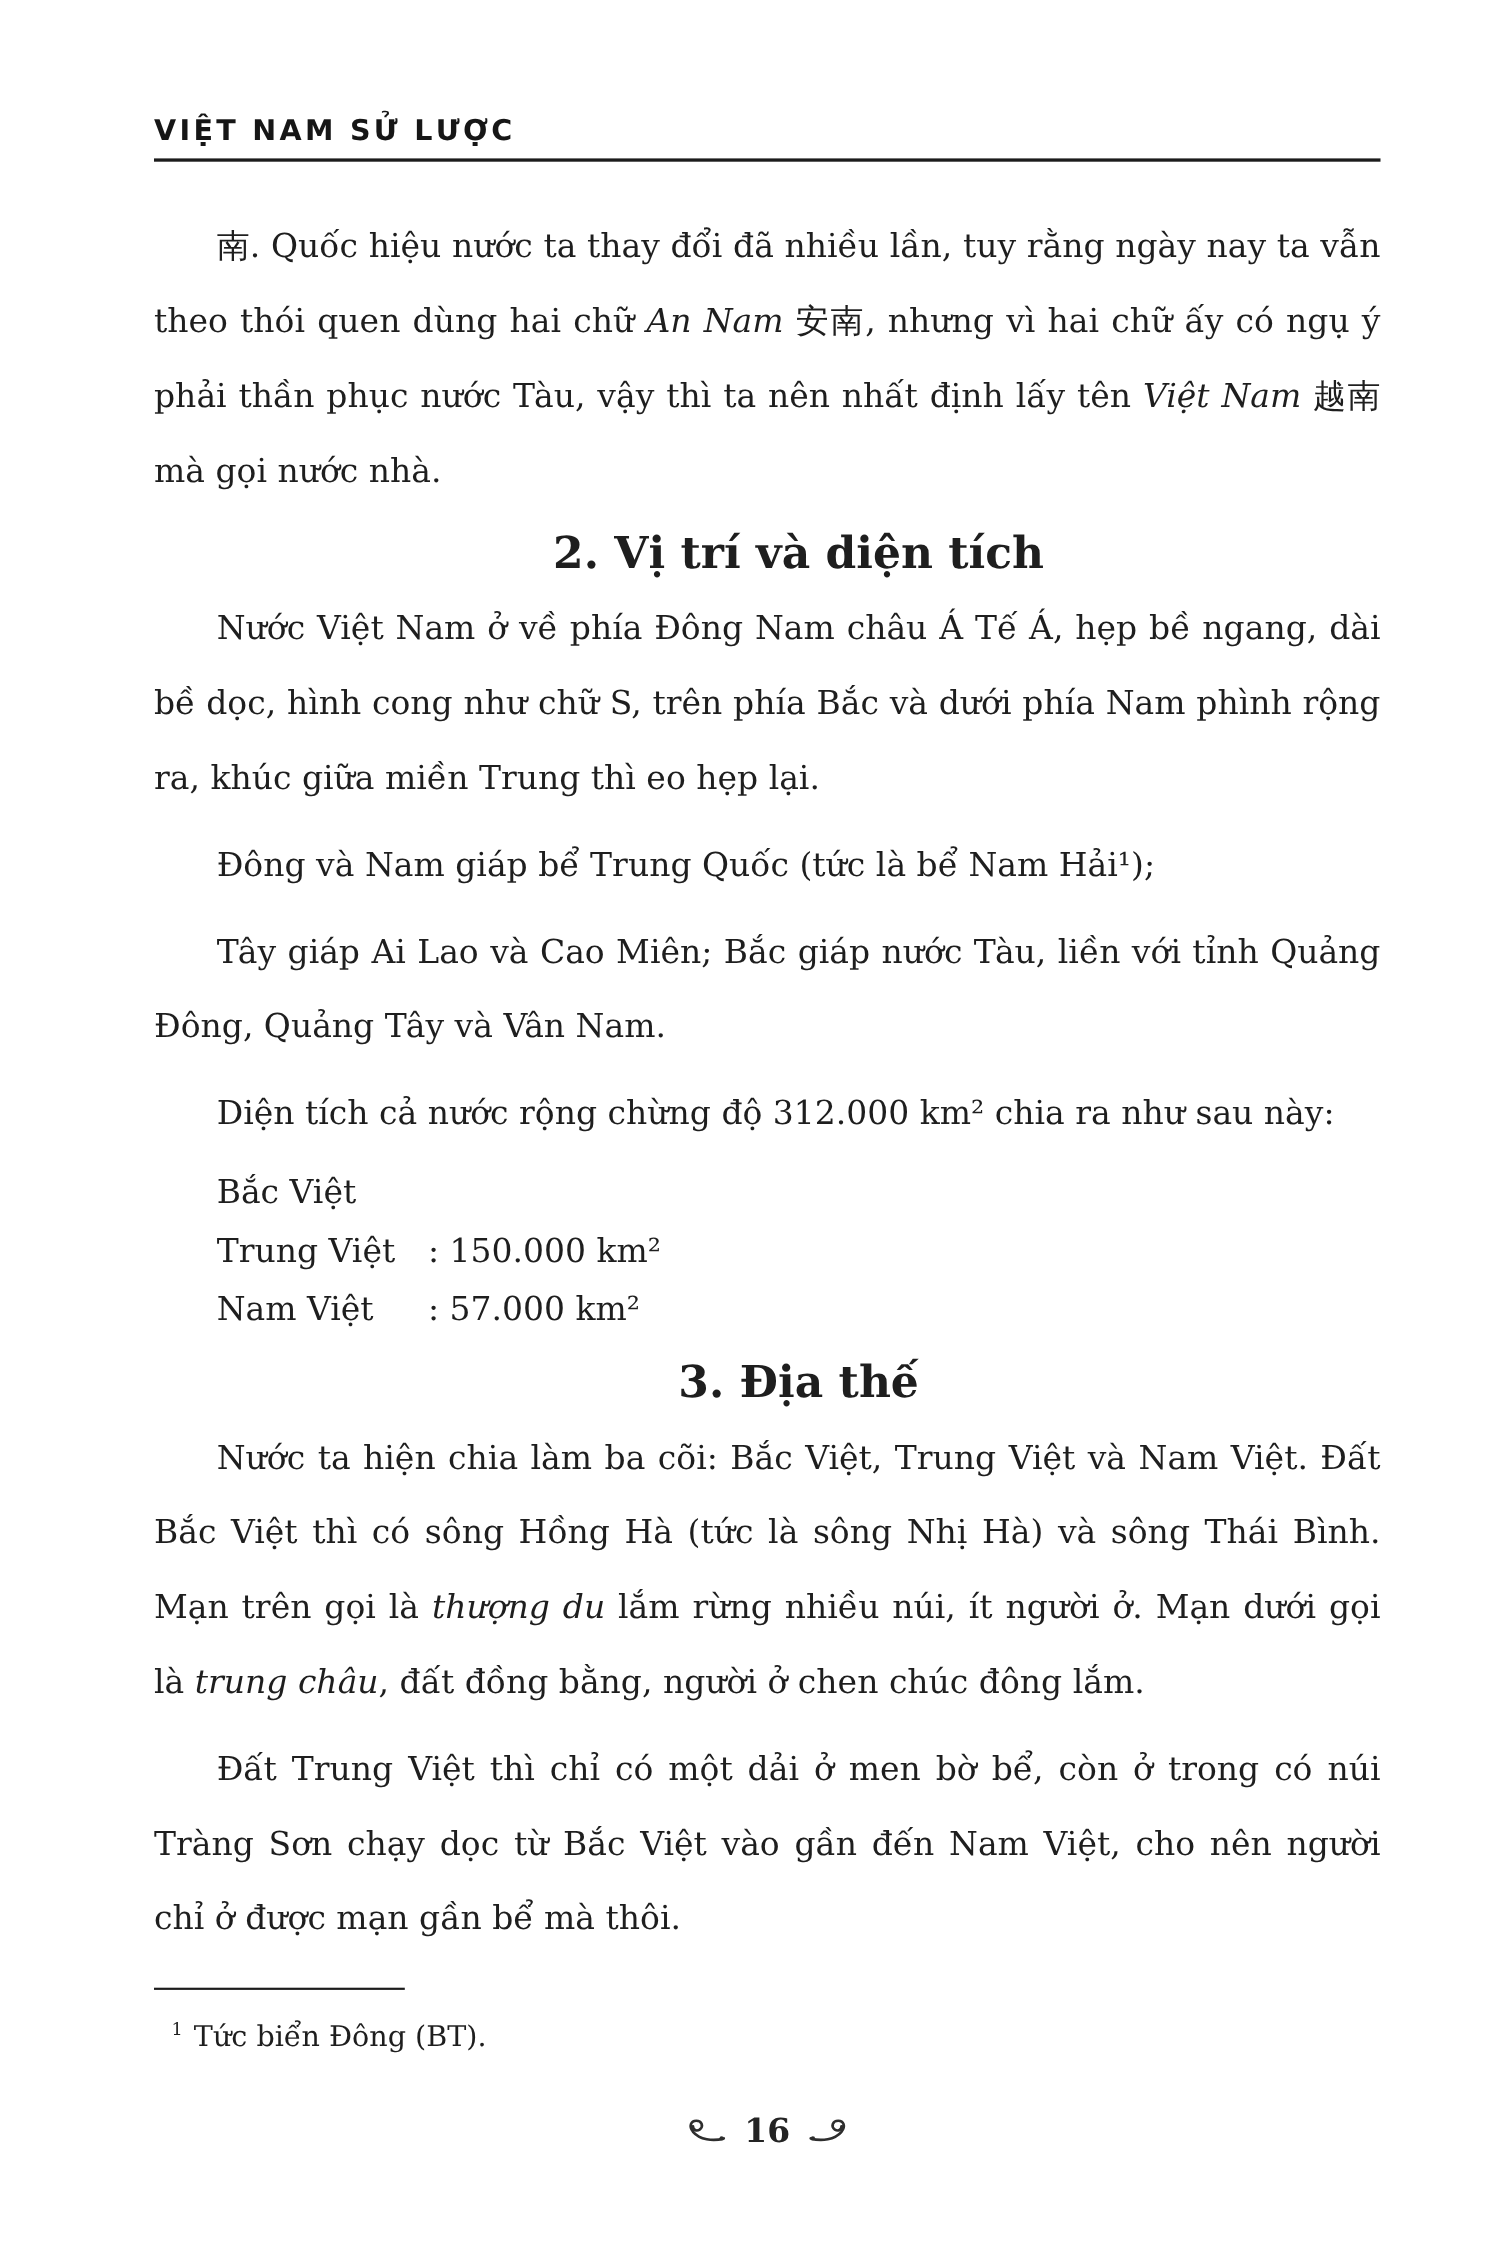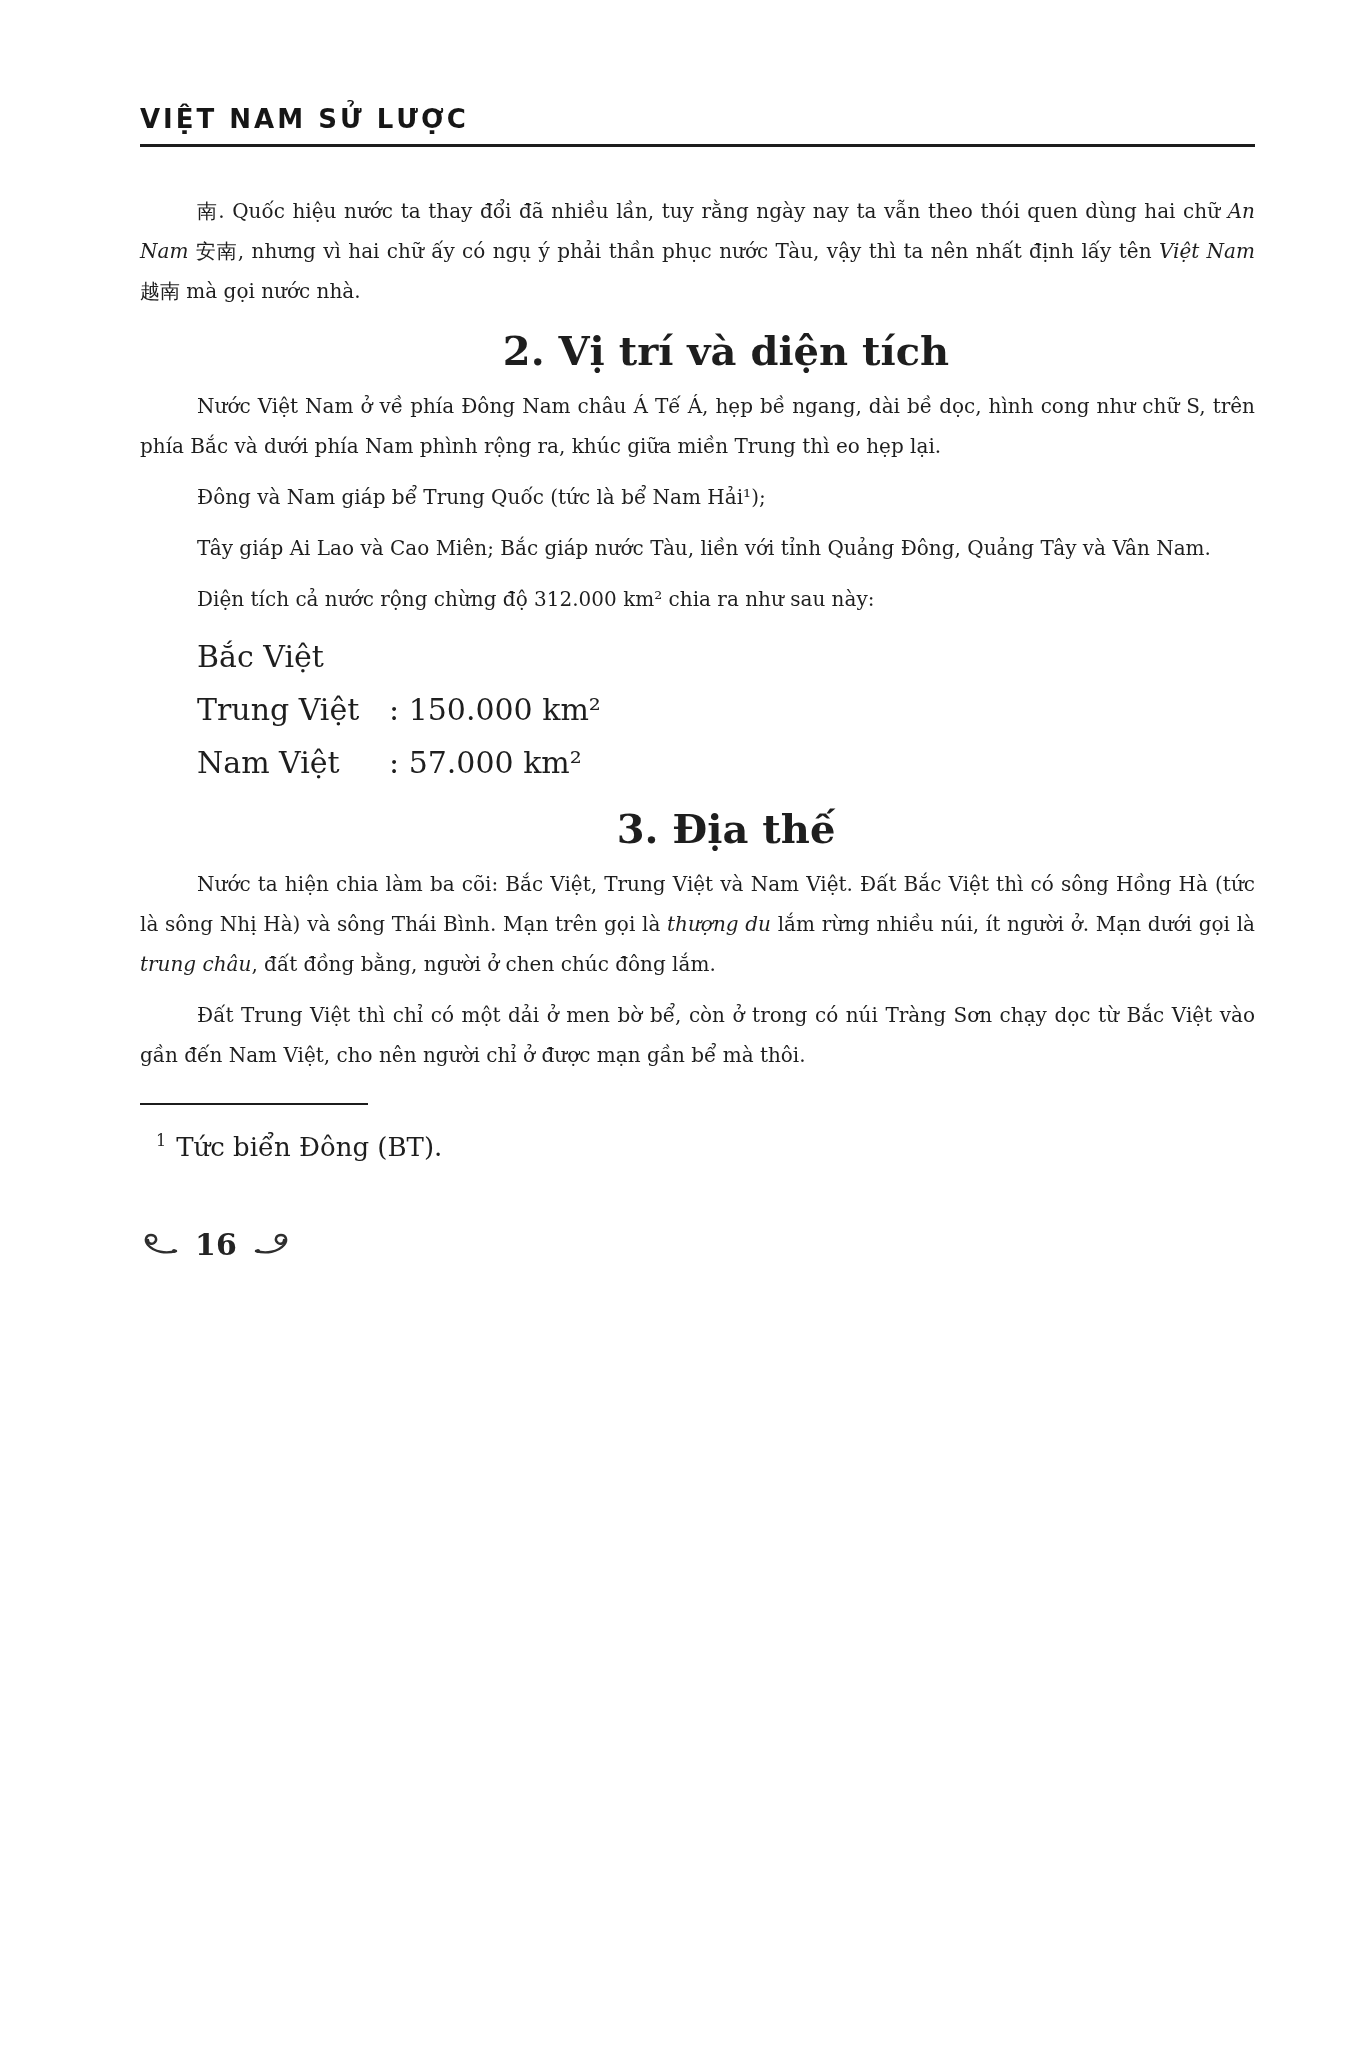--- a/index.html
+++ b/index.html
@@ -27,22 +27,22 @@
     font-size: 26px;
     letter-spacing: 3px;
     color: #161616;
   }
   .header-rule {
     border: none;
     border-top: 3px solid #1c1c1c;
     margin: 10px 0 0 0;
   }
   .para {
-    font-size: 20px;
-    line-height: 40px;
+    font-size: 30px;
+    line-height: 68px;
     text-align: justify;
     text-indent: 57px;
     margin: 0 0 11px 0;
   }
   .para.first {
     margin-top: 44px;
   }
   .heading {
     font-size: 40px;
     line-height: 40px;
@@ -71,21 +71,22 @@
   .footnote {
     font-size: 26px;
     line-height: 40px;
     margin: 16px;
   }
   .footnote sup {
     font-size: 16px;
     margin-right: 10px;
   }
   .page-footer {
-    margin-top: 60px;
+    margin-top: 48px;
+    text-align: center;
     white-space: nowrap;
   }
   .page-number {
     display: inline-block;
     font-weight: bold;
     font-size: 30px;
     margin: 0 12px;
     vertical-align: middle;
     color: #242424;
   }

